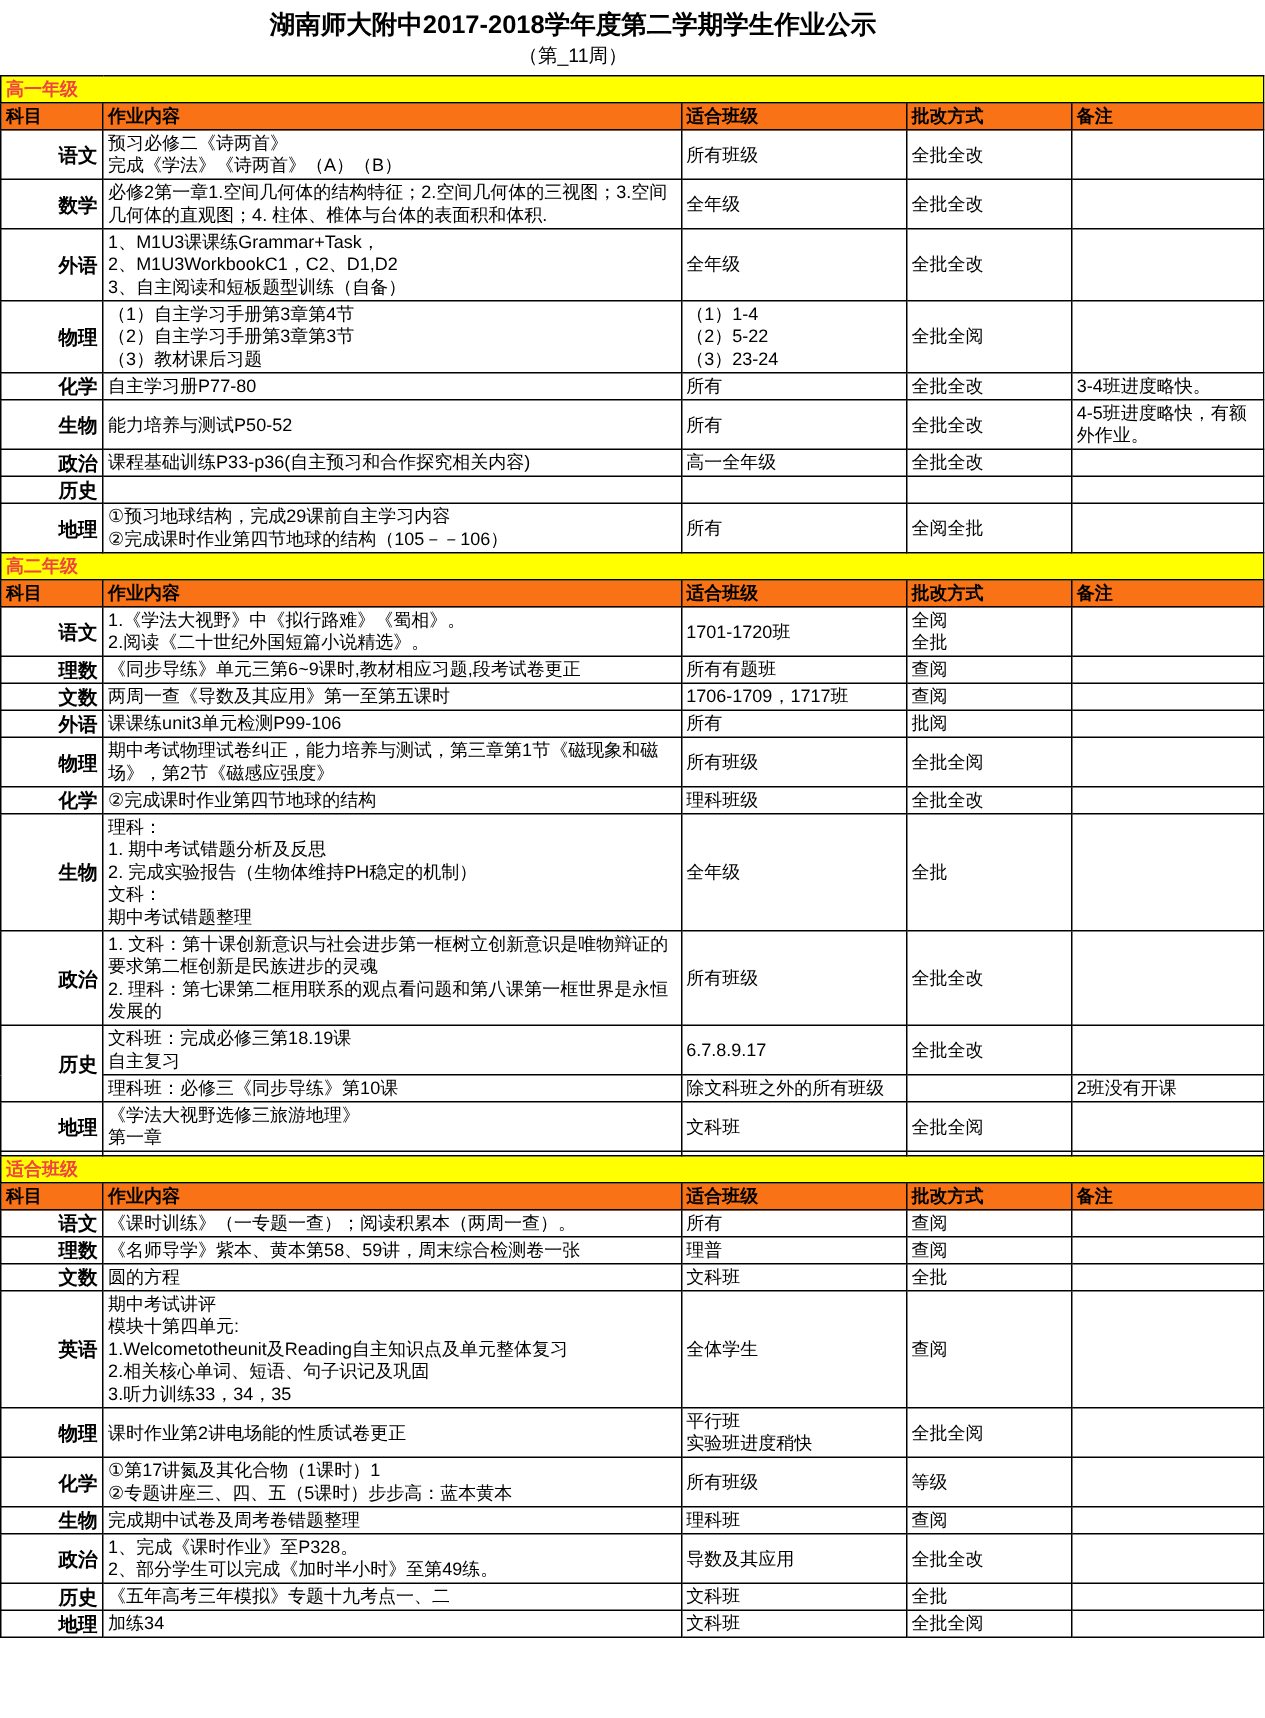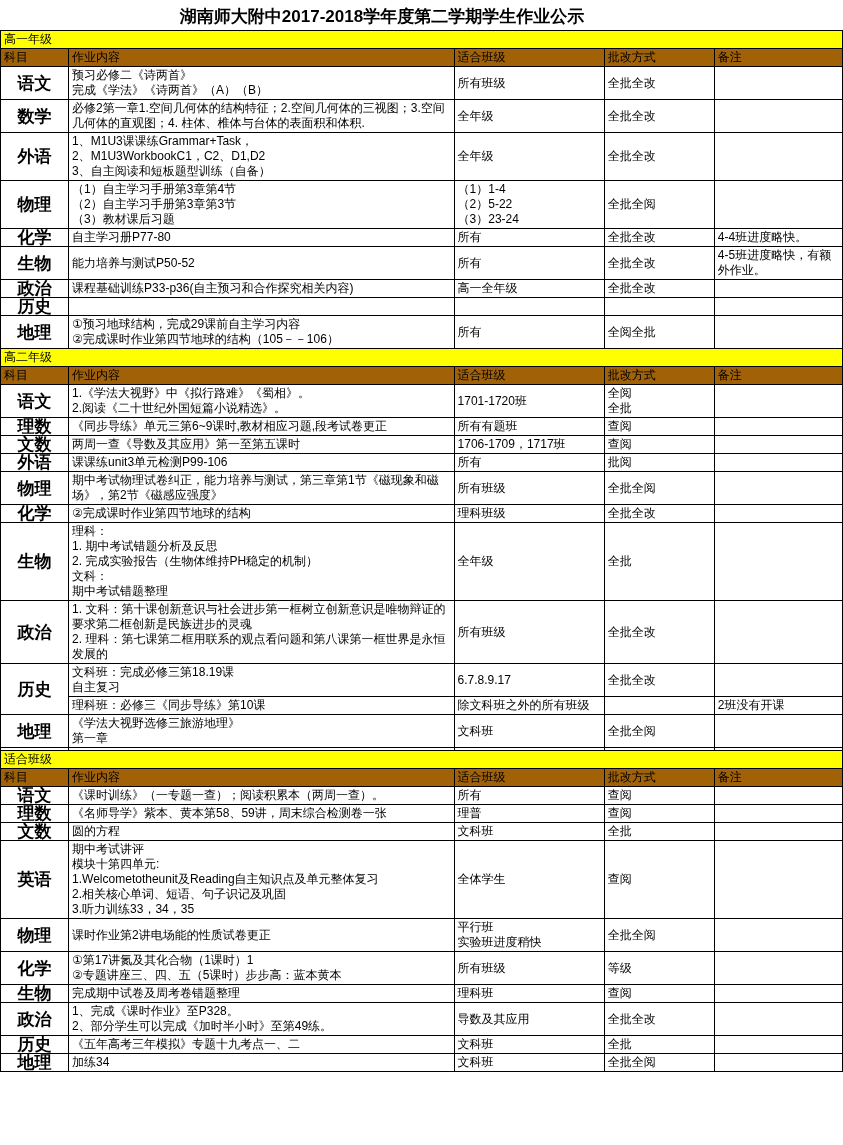--- a/index.html
+++ b/index.html
@@ -50,48 +50,49 @@
   }
   
   col.c-sub { width: 68px; }
   col.c-content { width: 385px; }
   col.c-class { width: 150px; }
   col.c-mark { width: 110px; }
   col.c-note { width: 128px; }
 
   .grade-band td {
     background: #ffff00;
-    font-weight: normal;
+    font-weight: bold;
     font-size: 12px;
-    color: #000000;
+    color: #ef4444;
     height: 16px;
     padding: 0 3px;
   }
   .head-row td {
-    background: #a16207;
-    font-weight: normal;
+    background: #f97316;
+    font-weight: bold;
     font-size: 12px;
     height: 17px;
   }
   .subj {
     font-weight: bold;
-    font-size: 17px;
-    text-align: center;
+    font-size: 13px;
+    text-align: right;
     padding-left: 4px;
   }
   .cell-multiline { white-space: pre-line; }
   .bold-content { font-weight: normal; }
 </style>
 </head>
 <body>
 
 <div class="page">
 
   <div class="title-block">
     <div class="title-main">湖南师大附中2017-2018学年度第二学期学生作业公示</div>
+    <div class="title-sub">（第_11周）</div>
   </div>
 
   <table class="sheet">
     <colgroup>
       <col class="c-sub">
         <col class="c-content">
         <col class="c-class">
         <col class="c-mark">
         <col class="c-note">
     </colgroup>
@@ -139,21 +140,21 @@
 （2）5-22
 （3）23-24</td>
           <td class="cell-multiline">全批全阅</td>
           <td class="cell-multiline"></td>
         </tr>
         <tr>
           <td class="subj">化学</td>
           <td class="cell-multiline">自主学习册P77-80</td>
           <td class="cell-multiline">所有</td>
           <td class="cell-multiline">全批全改</td>
-          <td class="cell-multiline">4-4班进度略快。</td>
+          <td class="cell-multiline">3-4班进度略快。</td>
         </tr>
         <tr>
           <td class="subj">生物</td>
           <td class="cell-multiline bold-content">能力培养与测试P50-52</td>
           <td class="cell-multiline">所有</td>
           <td class="cell-multiline">全批全改</td>
           <td class="cell-multiline">4-5班进度略快，有额外作业。</td>
         </tr>
         <tr>
           <td class="subj">政治</td>

